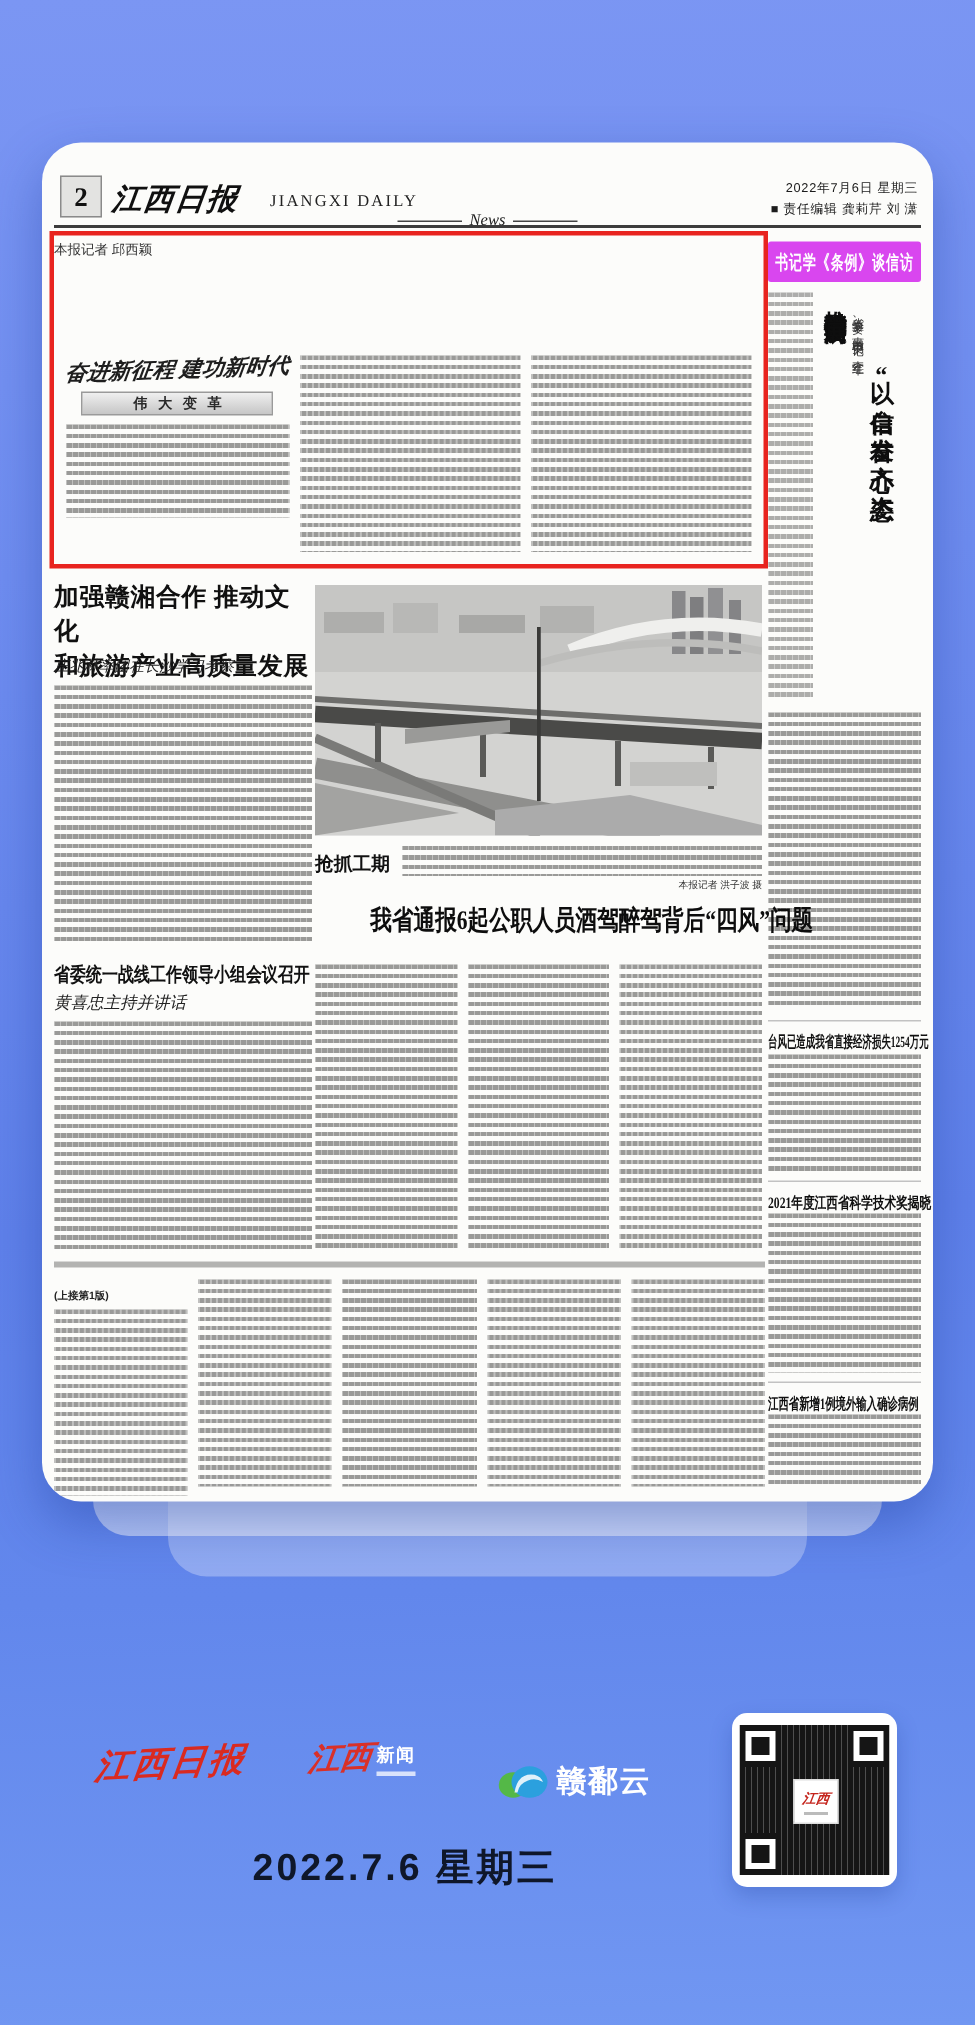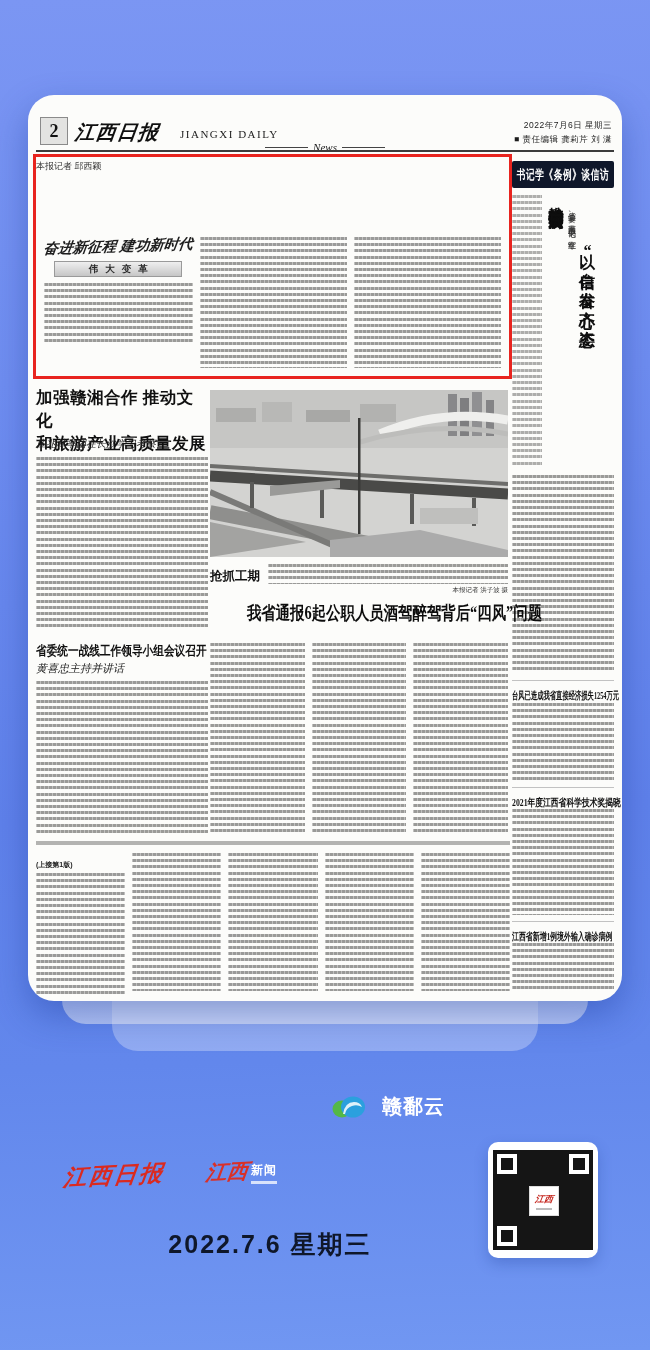--- a/index.html
+++ b/index.html
@@ -49,21 +49,21 @@
   .lead-prefix{font-size:29px;font-weight:bold;color:#141414;letter-spacing:-1px;}
   .lead-title{font-size:40px;font-weight:900;color:#0c0c0c;letter-spacing:-1px;}
   .lead-byline{width:100%;text-align:left;font-size:9px;color:#333;margin-top:3px;}
   .lead-cols{position:absolute;left:8px;right:8px;top:80px;bottom:8px;display:flex;gap:7px;}
   .lead-col{flex:1;position:relative;}
   .slogan{font-size:14.5px;font-weight:bold;font-style:italic;color:#1e1e1e;transform:skewX(-9deg) rotate(-2deg);white-space:nowrap;}
   .banner{margin:5px auto 6px auto;width:126px;height:14px;background:linear-gradient(#efefef,#c6c6c6);
     border:1px solid #9a9a9a;display:flex;align-items:center;justify-content:center;
     font-size:9.5px;font-weight:bold;letter-spacing:7px;color:#2a2a2a;text-indent:7px;}
   
-  .topic-box{left:484px;top:66px;width:102px;height:27px;background:#0f172a;border-radius:2px;
+  .topic-box{left:484px;top:66px;width:102px;height:27px;background:#d946ef;border-radius:2px;
     display:flex;align-items:center;justify-content:center;overflow:hidden;}
   .topic-box span{color:#fff;font-weight:bold;font-size:13px;letter-spacing:1px;transform:scaleX(.66);white-space:nowrap;}
   .vfeature{left:484px;top:100px;width:102px;height:272px;display:flex;}
   .vfeature .vts{width:30px;height:100%;}
   .vhead{writing-mode:vertical-rl;text-orientation:upright;height:272px;margin-left:4px;}
   .vh1{display:block;font-size:16px;font-weight:900;color:#0e0e0e;letter-spacing:1px;margin-top:46px;font-family:"Liberation Serif",serif;}
   .vbyline{display:block;font-size:8px;color:#333;margin-top:10px;letter-spacing:1px;}
   .vh2{display:block;font-size:15px;font-weight:900;color:#0e0e0e;letter-spacing:.5px;font-family:"Liberation Serif",serif;}
   .rc-h{left:484px;width:102px;font-weight:900;color:#101010;font-family:"Liberation Serif",serif;}
   
@@ -85,21 +85,21 @@
   .cont-label{font-size:7px;font-weight:bold;color:#222;}
   
   .logo-daily{left:64px;top:1160px;font-size:23px;font-weight:900;font-style:italic;color:#da2a20;
     transform:skewX(-10deg) rotate(-3deg);letter-spacing:2px;font-family:"Liberation Serif",serif;}
   .logo-news{left:206px;top:1158px;display:flex;align-items:flex-start;gap:3px;}
   .logo-news .script{font-size:21px;font-weight:900;font-style:italic;color:#d93028;
     transform:skewX(-10deg) rotate(-3deg);font-family:"Liberation Serif",serif;}
   .logo-news .stack{display:flex;flex-direction:column;margin-top:4px;}
   .logo-news .lbl{color:#fff;font-size:12px;font-weight:bold;letter-spacing:1px;}
   .logo-news .sub{height:3px;width:26px;background:rgba(255,255,255,.75);margin-top:2px;}
-  .logo-cloud{left:330px;top:1093px;display:flex;align-items:center;gap:16px;text-align:right;}
+  .logo-cloud{left:330px;top:1174px;display:flex;align-items:center;gap:5px;text-align:right;}
   .logo-cloud .txt{color:#fff;font-size:20px;font-weight:900;letter-spacing:1px;}
   .qr-box{left:488px;top:1142px;width:110px;height:116px;background:#fff;border-radius:10px;
     box-shadow:0 6px 14px rgba(20,50,140,.25);display:flex;align-items:center;justify-content:center;}
   .qr-wrap{position:relative;width:100px;height:100px;}
   .qr-sticker{position:absolute;left:36px;top:36px;width:28px;height:28px;background:#fff;border:1px solid #ddd;
     display:flex;flex-direction:column;align-items:center;justify-content:center;}
   .qr-sticker .jx{font-size:9px;font-weight:900;font-style:italic;color:#c4241c;font-family:"Liberation Serif",serif;transform:skewX(-8deg);}
   .qr-sticker .bar{width:16px;height:2px;background:#bbb;margin-top:2px;}
   .footer-date{left:0;top:1228px;width:540px;text-align:center;color:#0f172a;font-size:25px;font-weight:bold;letter-spacing:2px;}
 </style>

